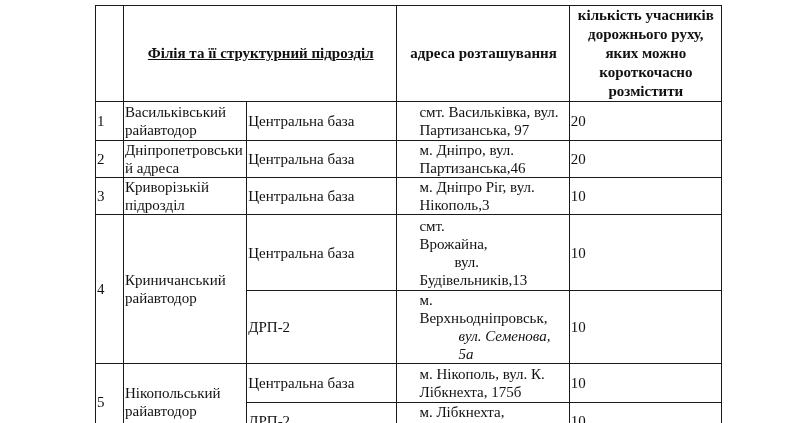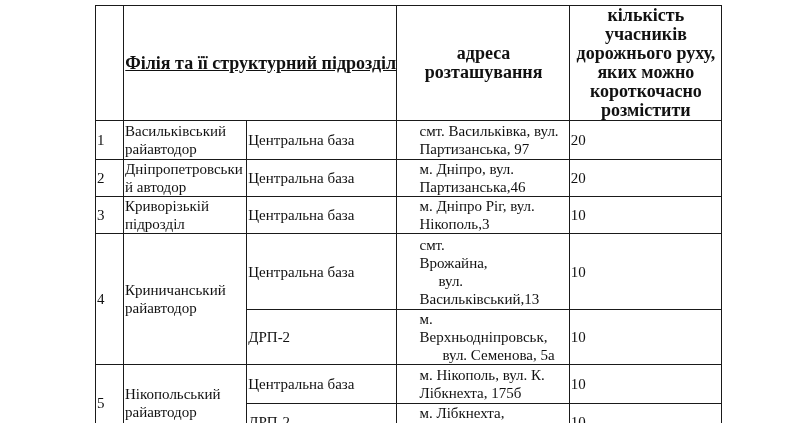--- a/index.html
+++ b/index.html
@@ -27,40 +27,40 @@
     }
     .doc-table td, .doc-table th {
       border: 1px solid #1a1a1a;
       padding: 0 0 0 1px;
       vertical-align: middle;
       overflow: hidden;
     }
     .doc-table th {
       font-weight: bold;
       text-align: center;
-      font-size: 18px;
+      font-size: 15px;
       line-height: 19px;
     }
     .col-num { width: 28px; }
     .col-branch { width: 123px; }
     .col-unit { width: 150px; }
     .col-addr { width: 172px; }
     .col-count { width: 152px; }
     .h-header { height: 91px; }
     .h-r1 { height: 39px; }
     .h-r2 { height: 35px; }
     .h-r3 { height: 36px; }
     .h-r4a { height: 76px; }
     .h-r4b { height: 55px; }
     .h-r5a { height: 39px; }
     .h-r5b { height: 34px; }
     .num-cell { padding-left: 1px; }
     .addr-line { display: block; padding-left: 21px; }
-    .addr-indent-1 { padding-left: 40px; }
-    .addr-indent-2 { padding-left: 44px; }
+    .addr-indent-1 { padding-left: 56px; }
+    .addr-indent-2 { padding-left: 60px; font-style: italic; }
     .count-cell { padding-left: 1px; }
     .header-branch { text-align: center; text-decoration: underline; }
   </style>
 </head>
 <body>
 
 <table class="doc-table">
   <colgroup>
     <col class="col-num">
     <col class="col-branch">
@@ -82,21 +82,21 @@
       <td>Центральна база</td>
       <td>
         <span class="addr-line">смт. Васильківка, вул.</span>
         <span class="addr-line">Партизанська, 97</span>
       </td>
       <td class="count-cell">20</td>
     </tr>
 
     <tr class="h-r2">
       <td class="num-cell">2</td>
-      <td style="word-break: break-all;">Дніпропетровський автодор</td>
+      <td style="word-break: break-all;">Дніпропетровський адреса</td>
       <td>Центральна база</td>
       <td>
         <span class="addr-line">м. Дніпро, вул.</span>
         <span class="addr-line">Партизанська,46</span>
       </td>
       <td class="count-cell">20</td>
     </tr>
 
     <tr class="h-r3">
       <td class="num-cell">3</td>
@@ -110,21 +110,21 @@
     </tr>
 
     <tr class="h-r4a">
       <td rowspan="2" class="num-cell">4</td>
       <td rowspan="2">Криничанський райавтодор</td>
       <td>Центральна база</td>
       <td>
         <span class="addr-line">смт.</span>
         <span class="addr-line">Врожайна,</span>
         <span class="addr-line addr-indent-1">вул.</span>
-        <span class="addr-line">Васильківський,13</span>
+        <span class="addr-line">Будівельників,13</span>
       </td>
       <td class="count-cell">10</td>
     </tr>
 
     <tr class="h-r4b">
       <td>ДРП-2</td>
       <td>
         <span class="addr-line">м.</span>
         <span class="addr-line">Верхньодніпровськ,</span>
         <span class="addr-line addr-indent-2">вул. Семенова, 5а</span>

